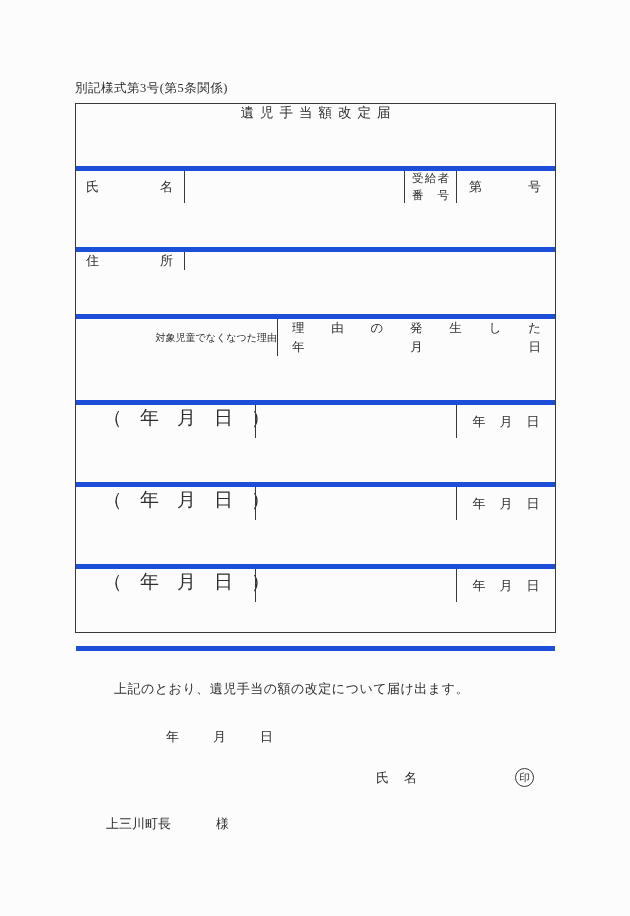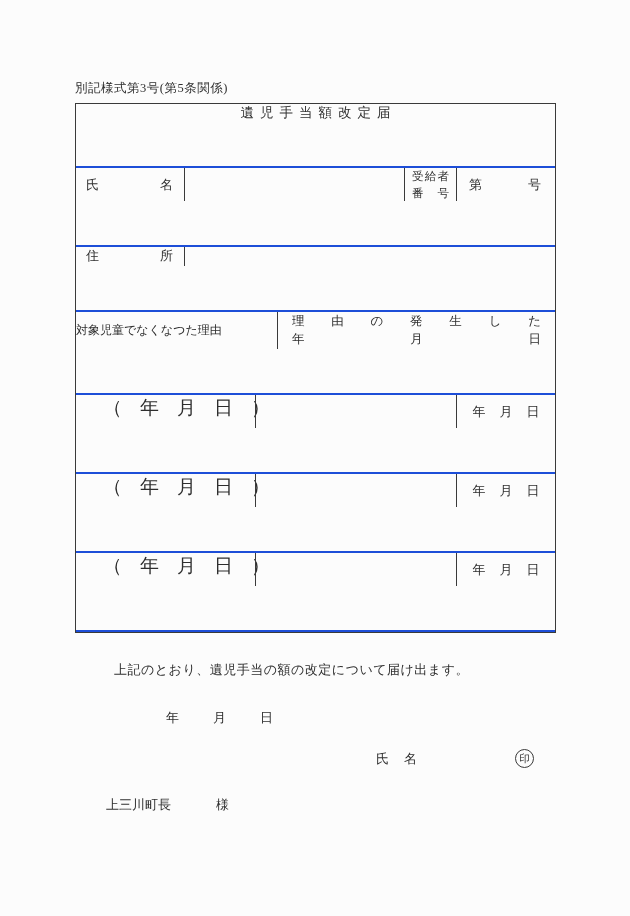--- a/index.html
+++ b/index.html
@@ -19,21 +19,21 @@
   }
 
   .form-table {
     position: absolute; left: 75px; top: 103px;
     width: 481px; height: 530px;
     border: 1px solid #3a3a3a;
     background: #fcfcfc;
     display: flex; flex-direction: column;
   }
   .trow { display: flex; width: 100%; }
-  .trow + .trow { border-top: 2px solid #1d4ed8; margin-top: 44px; }
+  .trow + .trow { border-top: 5px solid #1d4ed8; margin-top: 44px; }
   .tcell { position: relative; }
   .tcell + .tcell { border-left: 1px solid #3a3a3a; }
 
   
   .row-title  { height: 35px; align-items: center; justify-content: center; font-family: Liberation Serif, serif; }
   .row-name   { height: 37px; }
   .row-addr   { height: 38px; }
   .row-head   { height: 42px; }
   .row-data   { height: 55px; }
   .row-footer { height: 213px; flex: 1; }
@@ -58,22 +58,22 @@
     padding: 0 14px 0 12px; font-size: 13px;
   }
   .cell-blank-addr { flex: 1; }
 
   
   .hcol1 {
     width: 179px; display: flex; flex-direction: column; justify-content: center;
     padding: 0 7px; font-size: 12.5px; line-height: 1.5;
   }
   .hcol2 {
-    width: 201px; display: flex; align-items: center; justify-content: flex-start;
-    font-size: 12px;
+    width: 201px; display: flex; align-items: center; justify-content: flex-end;
+    font-size: 10px;
   }
   .hcol3 {
     flex: 1; display: flex; flex-direction: column; justify-content: center;
     padding: 0 14px; font-size: 12.5px; line-height: 1.5;
   }
 
   
   .dcol1 {
     width: 179px; display: flex; align-items: flex-start;
     padding: 0 0 7px 27px; font-size: 19px;

